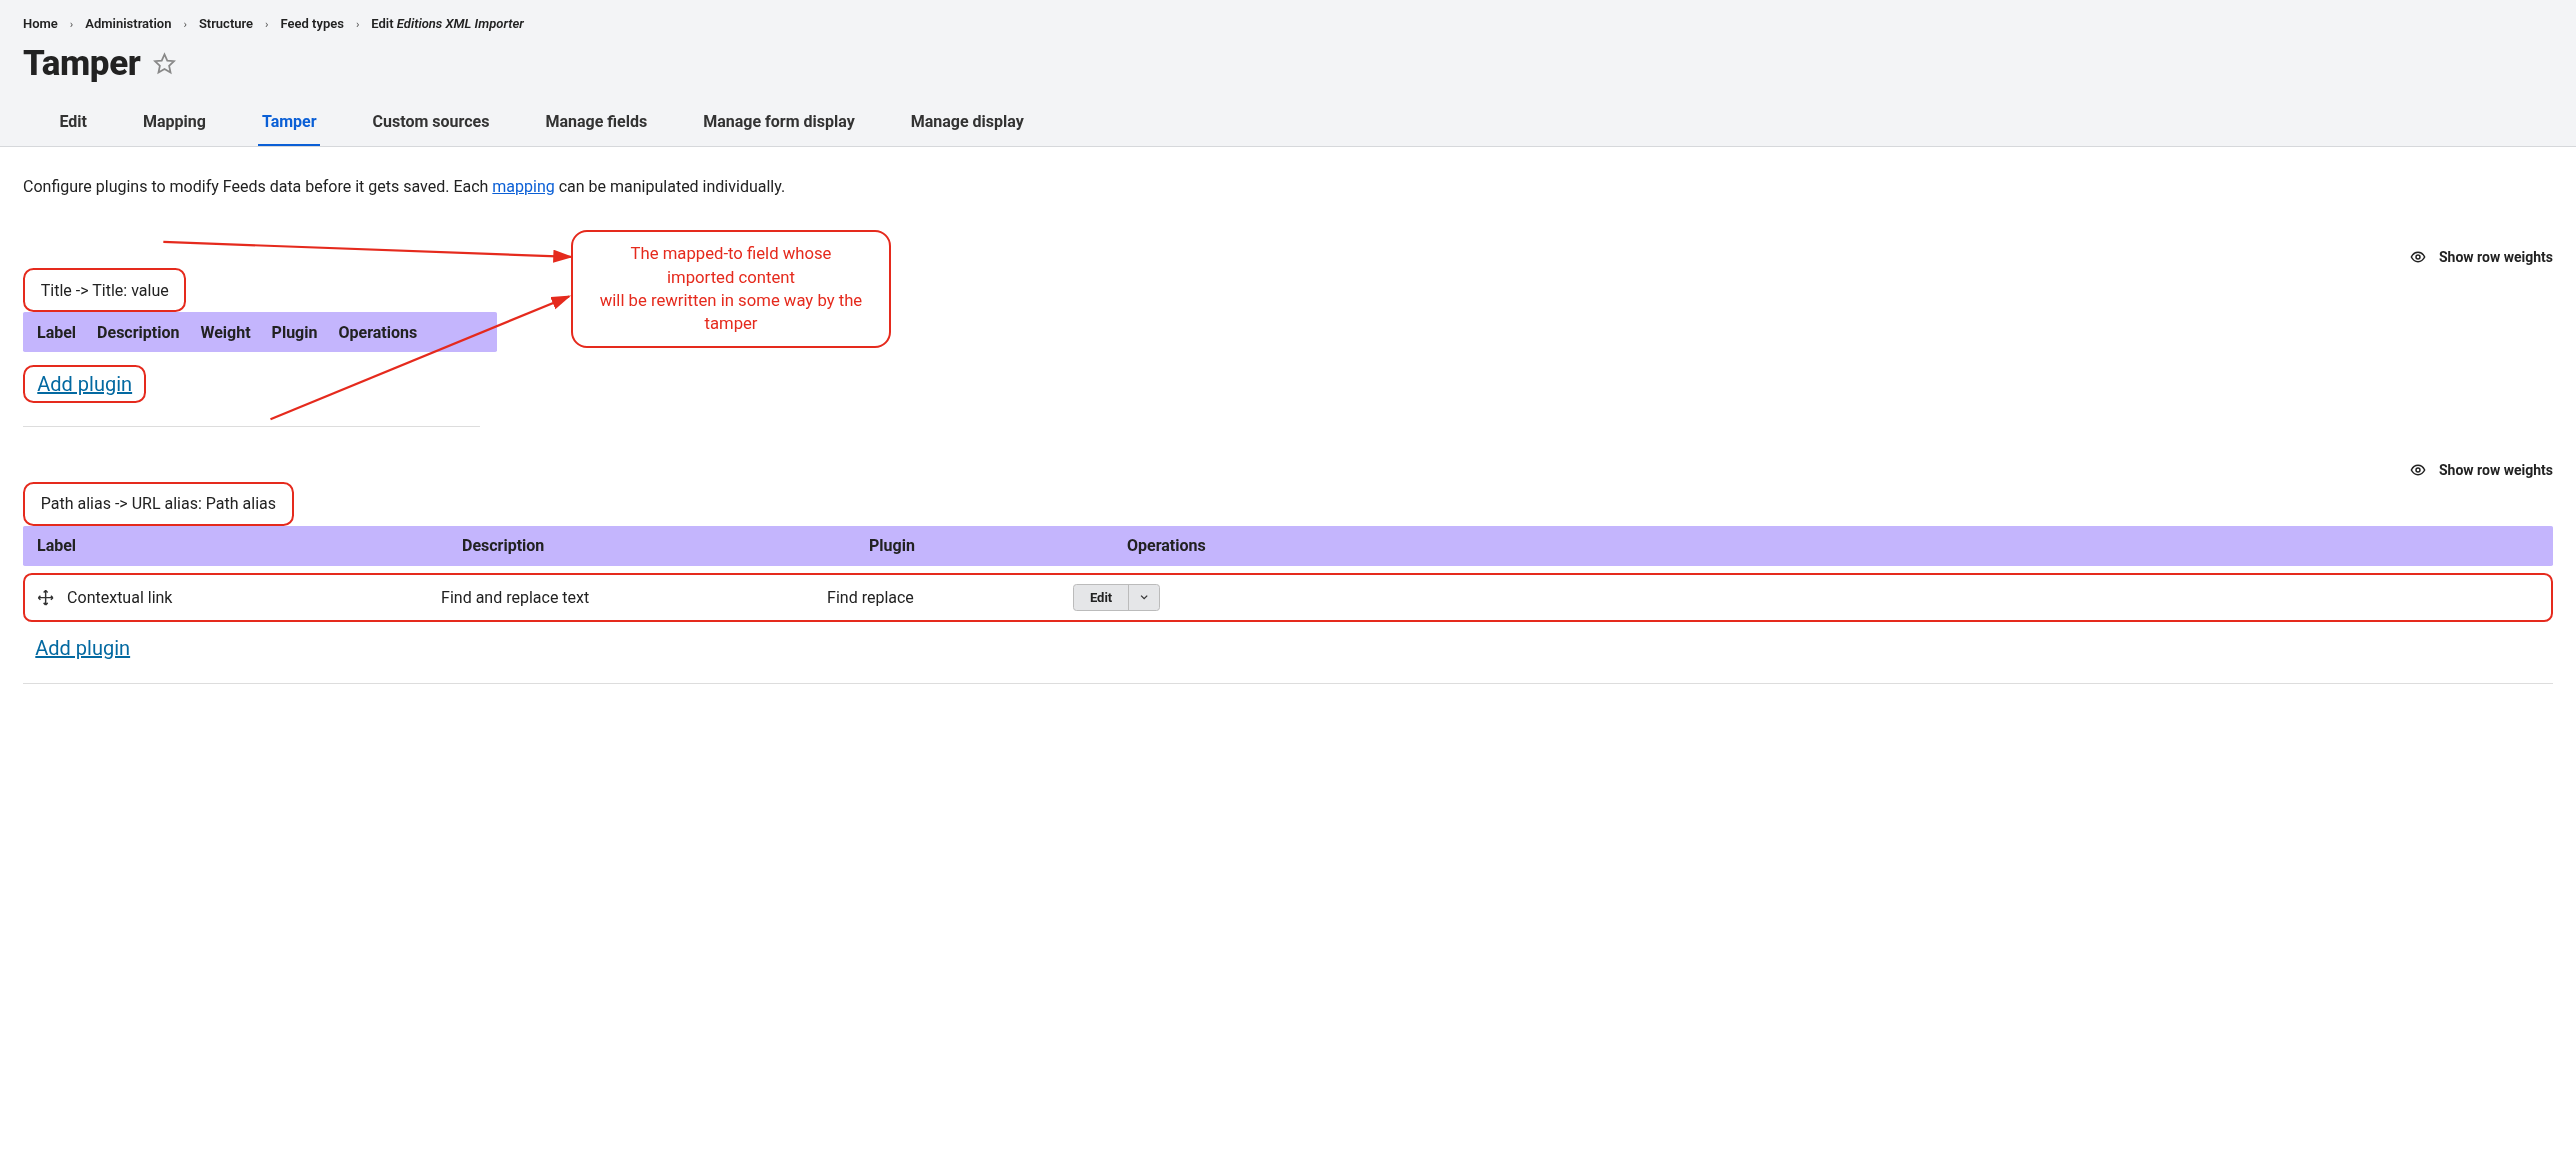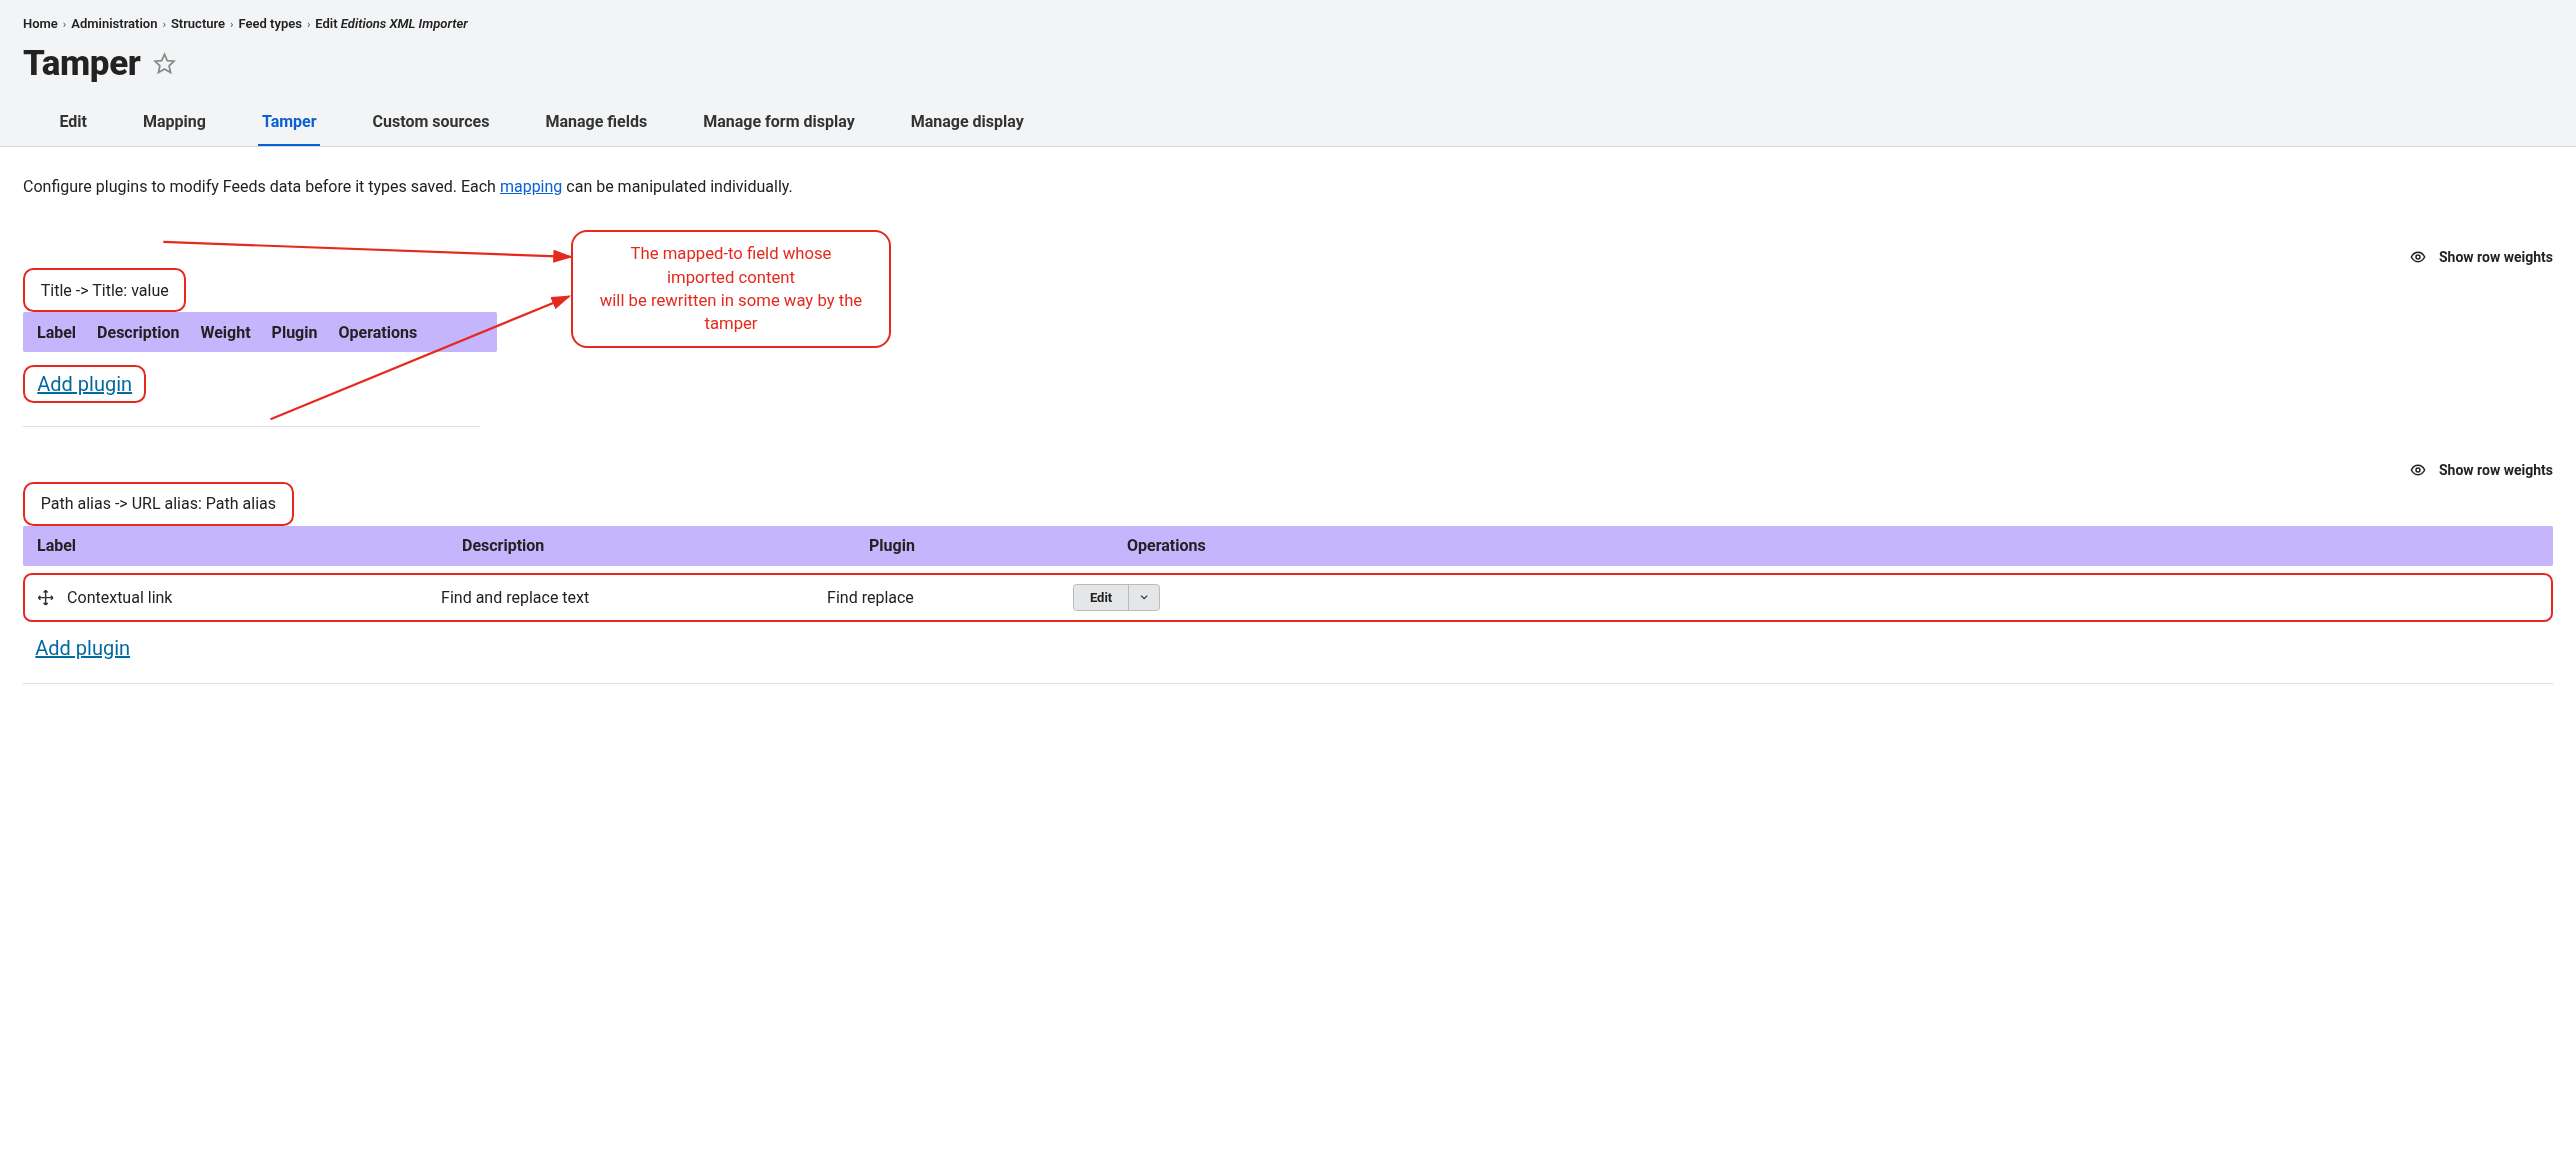--- a/index.html
+++ b/index.html
@@ -11,21 +11,21 @@
   }
   .header-region {
     background: #f3f4f6;
     border-bottom: 0.9px solid #d6d8db;
     padding: 16px 23px 0 23px;
   }
   .breadcrumb {
     display: flex;
     align-items: center;
     flex-wrap: wrap;
-    gap: 5px;
+    gap: 12px;
     font-size: 13px;
     font-weight: 600;
     color: #222;
     padding-bottom: 7px;
   }
   .breadcrumb a { color: #222; text-decoration: none; cursor: pointer; }
   .breadcrumb .sep { color: #555; font-weight: 400; font-size: 11.4px;}
   .breadcrumb .em { font-style: italic; font-weight: 600;}
   .page-title-row {
     display: flex;
@@ -194,21 +194,21 @@
     <div class="tab">Custom sources</div>
     <div class="tab">Manage fields</div>
     <div class="tab">Manage form display</div>
     <div class="tab">Manage display</div>
   </div>
 </div>
 
 <div class="content">
 
   <p class="intro">
-    <span>Configure plugins to modify Feeds data before it types saved. Each </span><a>mapping</a><span> can be manipulated individually.</span>
+    <span>Configure plugins to modify Feeds data before it gets saved. Each </span><a>mapping</a><span> can be manipulated individually.</span>
   </p>
 
   <svg class="svg-overlay" width="1370" height="492" viewBox="0 0 1560 560">
     <defs>
       <marker id="arrow" markerWidth="10" markerHeight="10" refX="8" refY="3" orient="auto">
         <path d="M0,0 L0,6 L9,3 z" fill="#e52a1d"></path>
       </marker>
     </defs>
     <line x1="186" y1="108" x2="650" y2="125" stroke="#e52a1d" stroke-width="2.5" marker-end="url(#arrow)"></line>
     <line x1="308" y1="310" x2="648" y2="170" stroke="#e52a1d" stroke-width="2.5" marker-end="url(#arrow)"></line>

